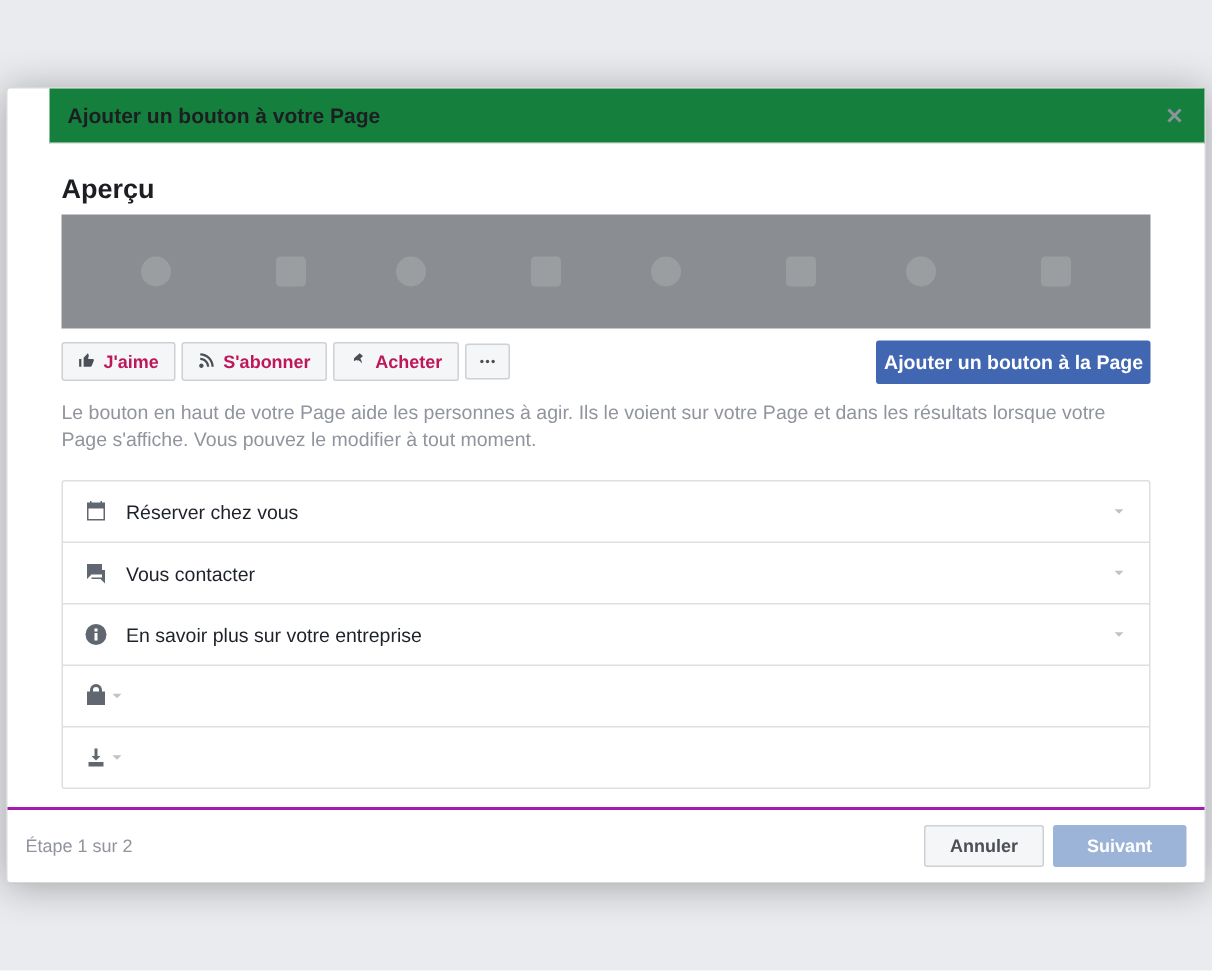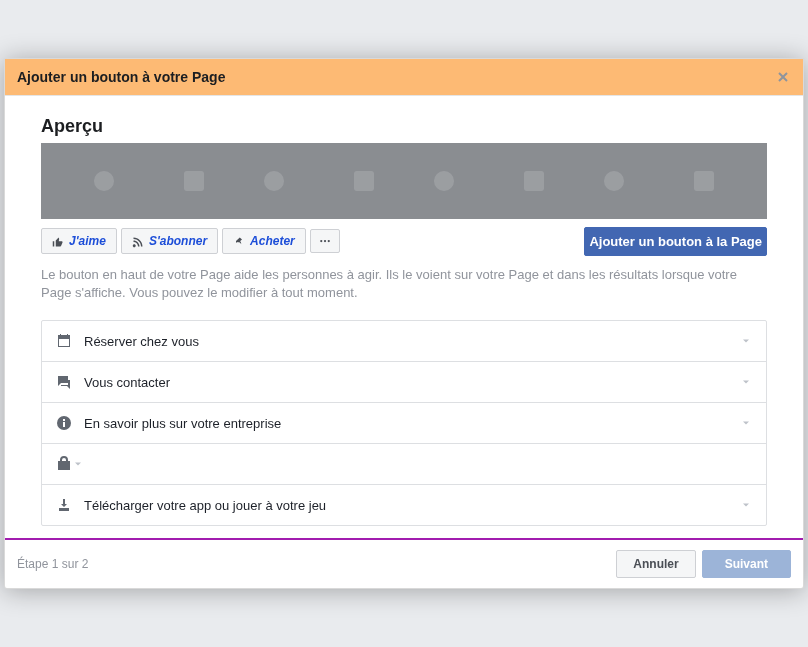--- a/index.html
+++ b/index.html
@@ -13,26 +13,27 @@
   width: 808px;
 }
 .modal {
   width: 800px;
   background: #fff;
   border: 1px solid rgba(0,0,0,0.15);
   border-radius: 3px;
   box-shadow: 0 2px 26px rgba(0,0,0,0.3);
 }
 .modal-header {
-  background: #fdba74;
+  background: #15803d;
   border-bottom: 1px solid #e5e5e5;
   padding: 10px 12px;
   display: flex;
   justify-content: space-between;
   align-items: center;
+  margin-left: 28px;
 }
 .modal-title {
   font-size: 14px;
   font-weight: bold;
   color: #1c1e21;
 }
 .close-btn {
   width: 16px;
   height: 16px;
   cursor: pointer;
@@ -60,30 +61,29 @@
 }
 .action-row {
   display: flex;
   align-items: center;
   gap: 4px;
   margin-top: 8px;
 }
 .fb-btn {
   border: 1px solid #ced0d4;
   background: #f5f6f7;
-  color: #1d4ed8;
+  color: #be185d;
   font-size: 12px;
   font-weight: bold;
   padding: 5px 10px;
   border-radius: 2px;
   display: inline-flex;
-  align-items: flex-end;
+  align-items: flex-start;
   gap: 5px;
   cursor: pointer;
-  font-style: italic;
 }
 .fb-btn svg { width: 12px; height: 12px; fill: #4b4f56; }
 .more-btn { padding: 5px 8px; }
 .spacer { flex: 1; }
 .cta-btn {
   background: #4267b2;
   color: #fff;
   border: 1px solid #4267b2;
   font-size: 13px;
   font-weight: bold;
@@ -269,21 +269,20 @@
           </svg>
         <svg class="chevron" viewBox="0 0 16 16">
             <path d="M4 6l4 4 4-4z"></path>
           </svg>
       </div>
 
       <div class="option-row">
         <svg class="option-icon" viewBox="0 0 16 16">
             <path d="M7 2h2v5h2L8 10 5 7h2V2zM3 11h10v3H3v-3z"></path>
           </svg>
-        <span class="option-label">Télécharger votre app ou jouer à votre jeu</span>
         <svg class="chevron" viewBox="0 0 16 16">
             <path d="M4 6l4 4 4-4z"></path>
           </svg>
       </div>
 
     </div>
 
   </div>
 
   <div class="modal-footer">

